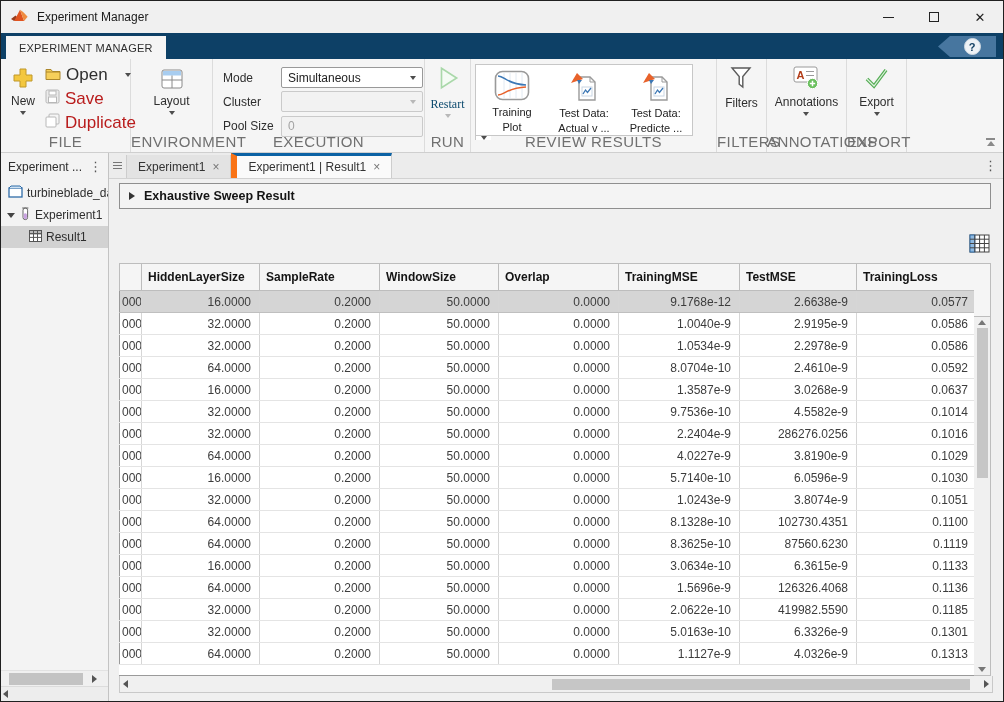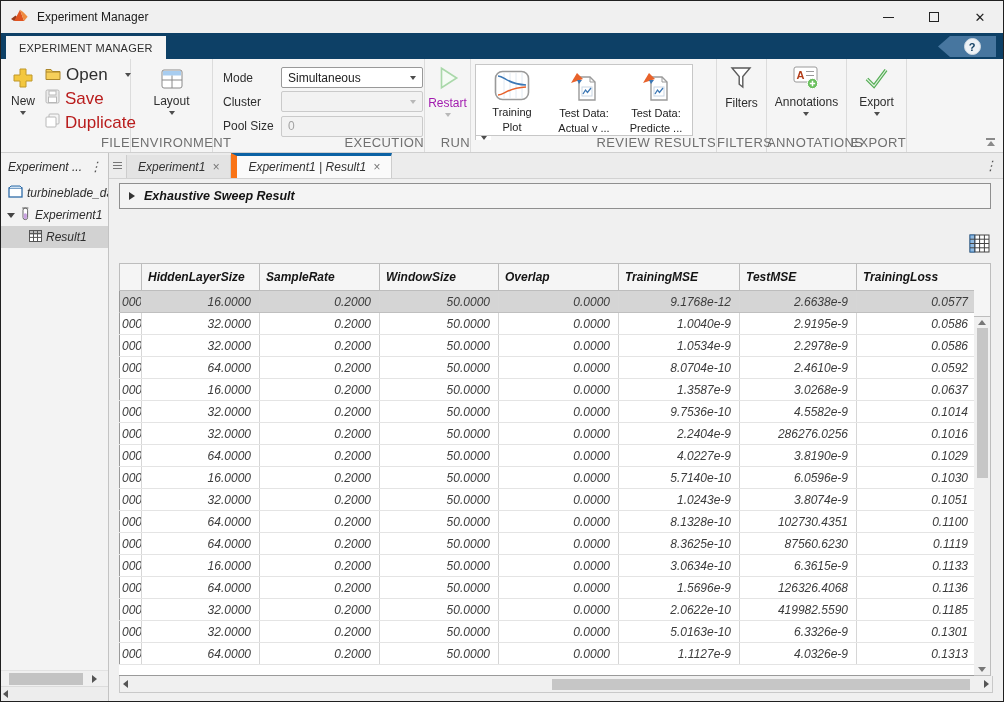--- a/index.html
+++ b/index.html
@@ -20,51 +20,51 @@
   
   .ribbontabs { height:26px; background:#0d4066; display:flex; align-items:flex-end; position:relative; flex:none; }
   .ribbontab { margin-left:5px; background:#f5f5f5; color:#2e2e2e; font-size:11px; padding:6px 13px 5px; letter-spacing:.2px; }
   .helpbanner { position:absolute; right:7px; top:3px; width:58px; height:21px; background:#47769f;
     clip-path:polygon(12px 0,100% 0,100% 100%,12px 100%,0 50%); display:flex; align-items:center; justify-content:center; }
   .helpcircle { width:17px; height:17px; border-radius:50%; background:#eef2f6; border:1px solid #cfd9e2; color:#123f63; font-weight:bold; font-size:11px; display:flex; align-items:center; justify-content:center; margin-left:10px; }
 
   
   .toolbar { height:94px; background:#f5f5f5; border-bottom:1px solid #cfcfcf; display:flex; flex:none; }
   .tsection { border-right:1px solid #dcdcdc; position:relative; padding:4px 4px 15px; display:flex; }
-  .seclabel { position:absolute; bottom:2px; left:0; right:0; text-align:right; font-size:13px; color:#707070; letter-spacing:.4px; white-space:nowrap; }
+  .seclabel { position:absolute; bottom:2px; left:0; right:0; text-align:center; font-size:15px; color:#707070; letter-spacing:.4px; white-space:nowrap; }
   .bigbtn { display:flex; flex-direction:column; align-items:center; justify-content:flex-start; gap:3px; padding:4px 6px; font-size:12px; color:#2e2e2e; }
   .bigbtn .lbl { line-height:1.1; }
   .arr { width:0; height:0; border-left:3.5px solid transparent; border-right:3.5px solid transparent; border-top:4px solid #4d4d4d; display:inline-block; }
   .arr.dis { border-top-color:#b8b8b8; }
   .smallrow { height:24px; display:flex; align-items:center; gap:5px; font-size:17px; color:#2e2e2e; padding:0 4px; }
   .smallrow.dis { color:#b91c1c; }
   .filecols { display:flex; }
   .sec-file { width:130px; }
   .sec-env { width:82px; justify-content:center; }
   .sec-exec { width:212px; }
   .execgrid { display:grid; grid-template-columns:52px 142px; column-gap:6px; row-gap:3px; padding:4px 2px 0 6px; align-items:center; font-size:12px; color:#2e2e2e; }
   .combo { height:21px; background:#fff; border:1px solid #999; border-radius:2px; display:flex; align-items:center; justify-content:space-between; padding:0 6px; font-size:12px; color:#222; }
   .combo.dis { background:#f2f2f2; border-color:#cacaca; color:#aaa; }
   .inputbox { height:21px; background:#f2f2f2; border:1px solid #cacaca; border-radius:2px; font-size:12px; color:#a3a3a3; padding:0 6px; display:flex; align-items:center; }
   .sec-run { width:46px; justify-content:center; }
-  .dislbl { color:#a21caf; }
+  .dislbl { color:#0c4a6e;font-family:Liberation Serif, serif; }
   .sec-review { width:246px; padding-top:5px; }
   .gallery { background:#fff; border:1px solid #c7c7c7; height:72px; display:flex; }
   .gitem { width:72px; display:flex; flex-direction:column; align-items:center; padding-top:5px; gap:2px; font-size:11px; color:#222; text-align:center; line-height:1.2; }
   .gdrop { width:16px; border-left:1px solid #c7c7c7; display:flex; align-items:center; justify-content:center; background:#fff; }
   .sec-filters { width:50px; justify-content:center; }
   .sec-ann { width:80px; justify-content:center; }
   .sec-export { width:60px; justify-content:center; }
   .sec-fill { flex:1; border-right:none; }
   .collapseribbon { position:absolute; right:8px; bottom:6px; display:flex; flex-direction:column; align-items:center; gap:1px; }
   .collapseribbon .bar { width:9px; height:2px; background:#8a8a8a; }
   .tri-up { width:0; height:0; border-left:4.5px solid transparent; border-right:4.5px solid transparent; border-bottom:5px solid #8a8a8a; }
 
   
-  .main { flex:1; display:flex; min-height:0;font-style:italic; }
+  .main { flex:1; display:flex; min-height:0; }
   .sidebar { width:108px; flex:none; background:#f3f3f3; border-right:1px solid #c3c3c3; display:flex; flex-direction:column; font-size:12px; overflow:hidden; }
   .sbheader { height:27px; display:flex; align-items:center; padding:0 3px 0 7px; color:#2e2e2e; }
   .kebab { margin-left:auto; color:#555; font-size:13px; padding:0 3px; }
   .tree { padding-top:2px; }
   .treerow { height:22px; display:flex; align-items:center; gap:4px; white-space:nowrap; color:#2e2e2e; }
   .treerow .tlabel { overflow:hidden; }
   .treerow.selected { background:#d2d2d2; }
   .tri-dn { width:0; height:0; border-left:4px solid transparent; border-right:4px solid transparent; border-top:5px solid #444; display:inline-block; }
   .sb-scroll1 { margin-top:auto; height:16px; background:#f0f0f0; border-top:1px solid #e2e2e2; display:flex; align-items:center; }
   .sb-thumb { width:74px; height:12px; background:#c3c3c3; margin-left:8px; }

